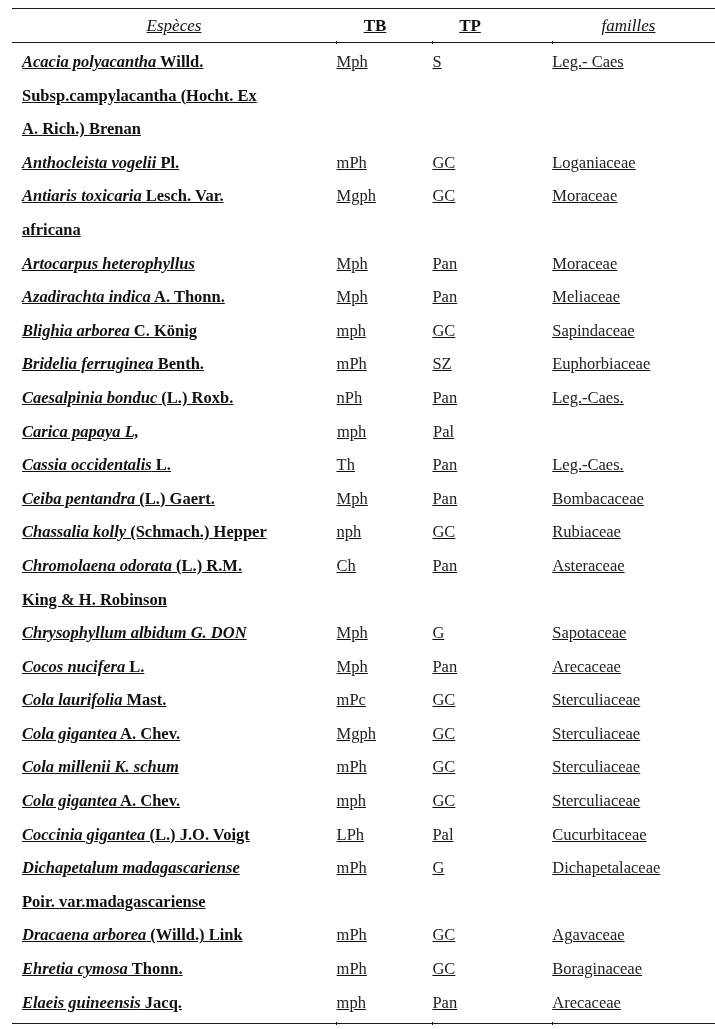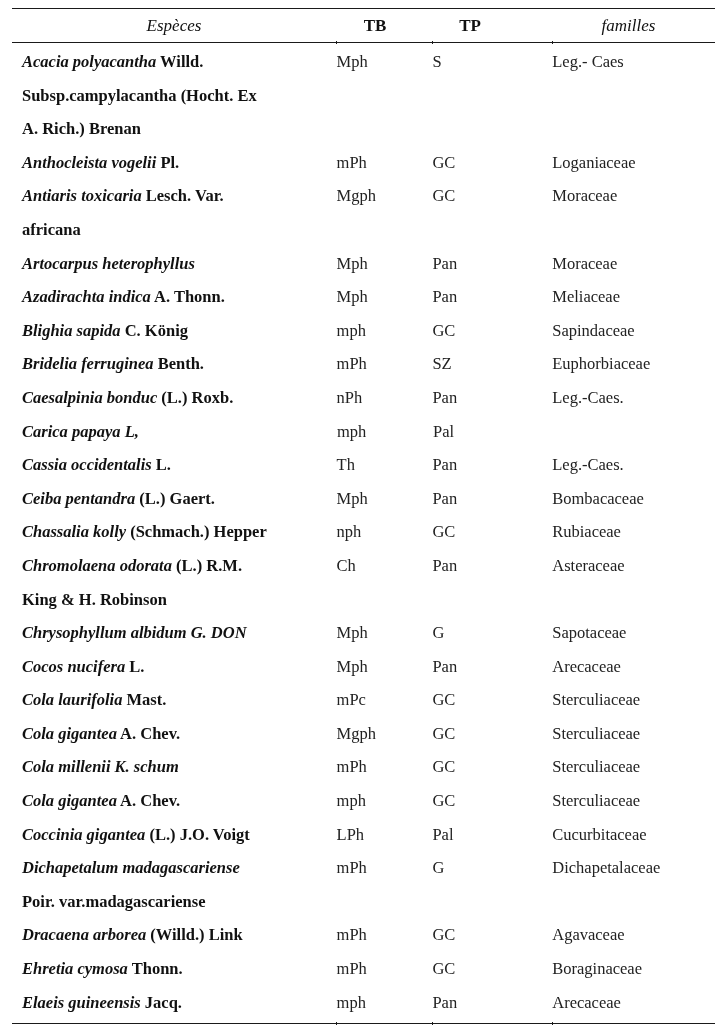--- a/index.html
+++ b/index.html
@@ -1,18 +1,18 @@
 <!DOCTYPE html>
 <html><head>
 <meta charset="utf-8">
 <style>
   html, body { margin: 0; padding: 0; background: #ffffff; }
   body { width: 715px; height: 1029px; position: relative; overflow: hidden;
          font-family: "Liberation Serif", "DejaVu Serif", serif; color: #111; }
-  .tbl { position: absolute; left: 12px; top: 8px; width: 703px; }
+  .tbl { position: absolute; left: 12px; top: 8px; width: 703px; text-decoration: underline; }
   .rule { height: 0; border-top: 1.4px solid #1a1a1a; position: relative; }
   .rule .tick { position: absolute; top: -2px; width: 1px; height: 3px; background: #1a1a1a; }
   .hdr { display: flex; height: 33px; align-items: center; font-size: 17px; }
   .hdr div { box-sizing: border-box; }
   .c1 { width: 324px; }
   .c2 { width: 96px; }
   .c3 { width: 120px; }
   .c4 { width: 163px; }
   .hdr .c1 { text-align: center; font-style: italic; }
   .hdr .c2 { text-align: center; font-weight: bold; padding-right: 18px; }
@@ -87,21 +87,21 @@
         <div class="c3">Pan</div>
         <div class="c4">Moraceae</div>
       </div>
       <div class="row">
         <div class="c1"><i>Azadirachta indica</i><span style="white-space: pre;"> A. Thonn.</span></div>
         <div class="c2">Mph</div>
         <div class="c3">Pan</div>
         <div class="c4">Meliaceae</div>
       </div>
       <div class="row">
-        <div class="c1"><i>Blighia sapida</i><span style="white-space: pre;"> C. König</span></div>
+        <div class="c1"><i>Blighia arborea</i><span style="white-space: pre;"> C. König</span></div>
         <div class="c2">mph</div>
         <div class="c3">GC</div>
         <div class="c4">Sapindaceae</div>
       </div>
       <div class="row">
         <div class="c1"><i>Bridelia ferruginea</i><span style="white-space: pre;"> Benth.</span></div>
         <div class="c2">mPh</div>
         <div class="c3">SZ</div>
         <div class="c4">Euphorbiaceae</div>
       </div>

